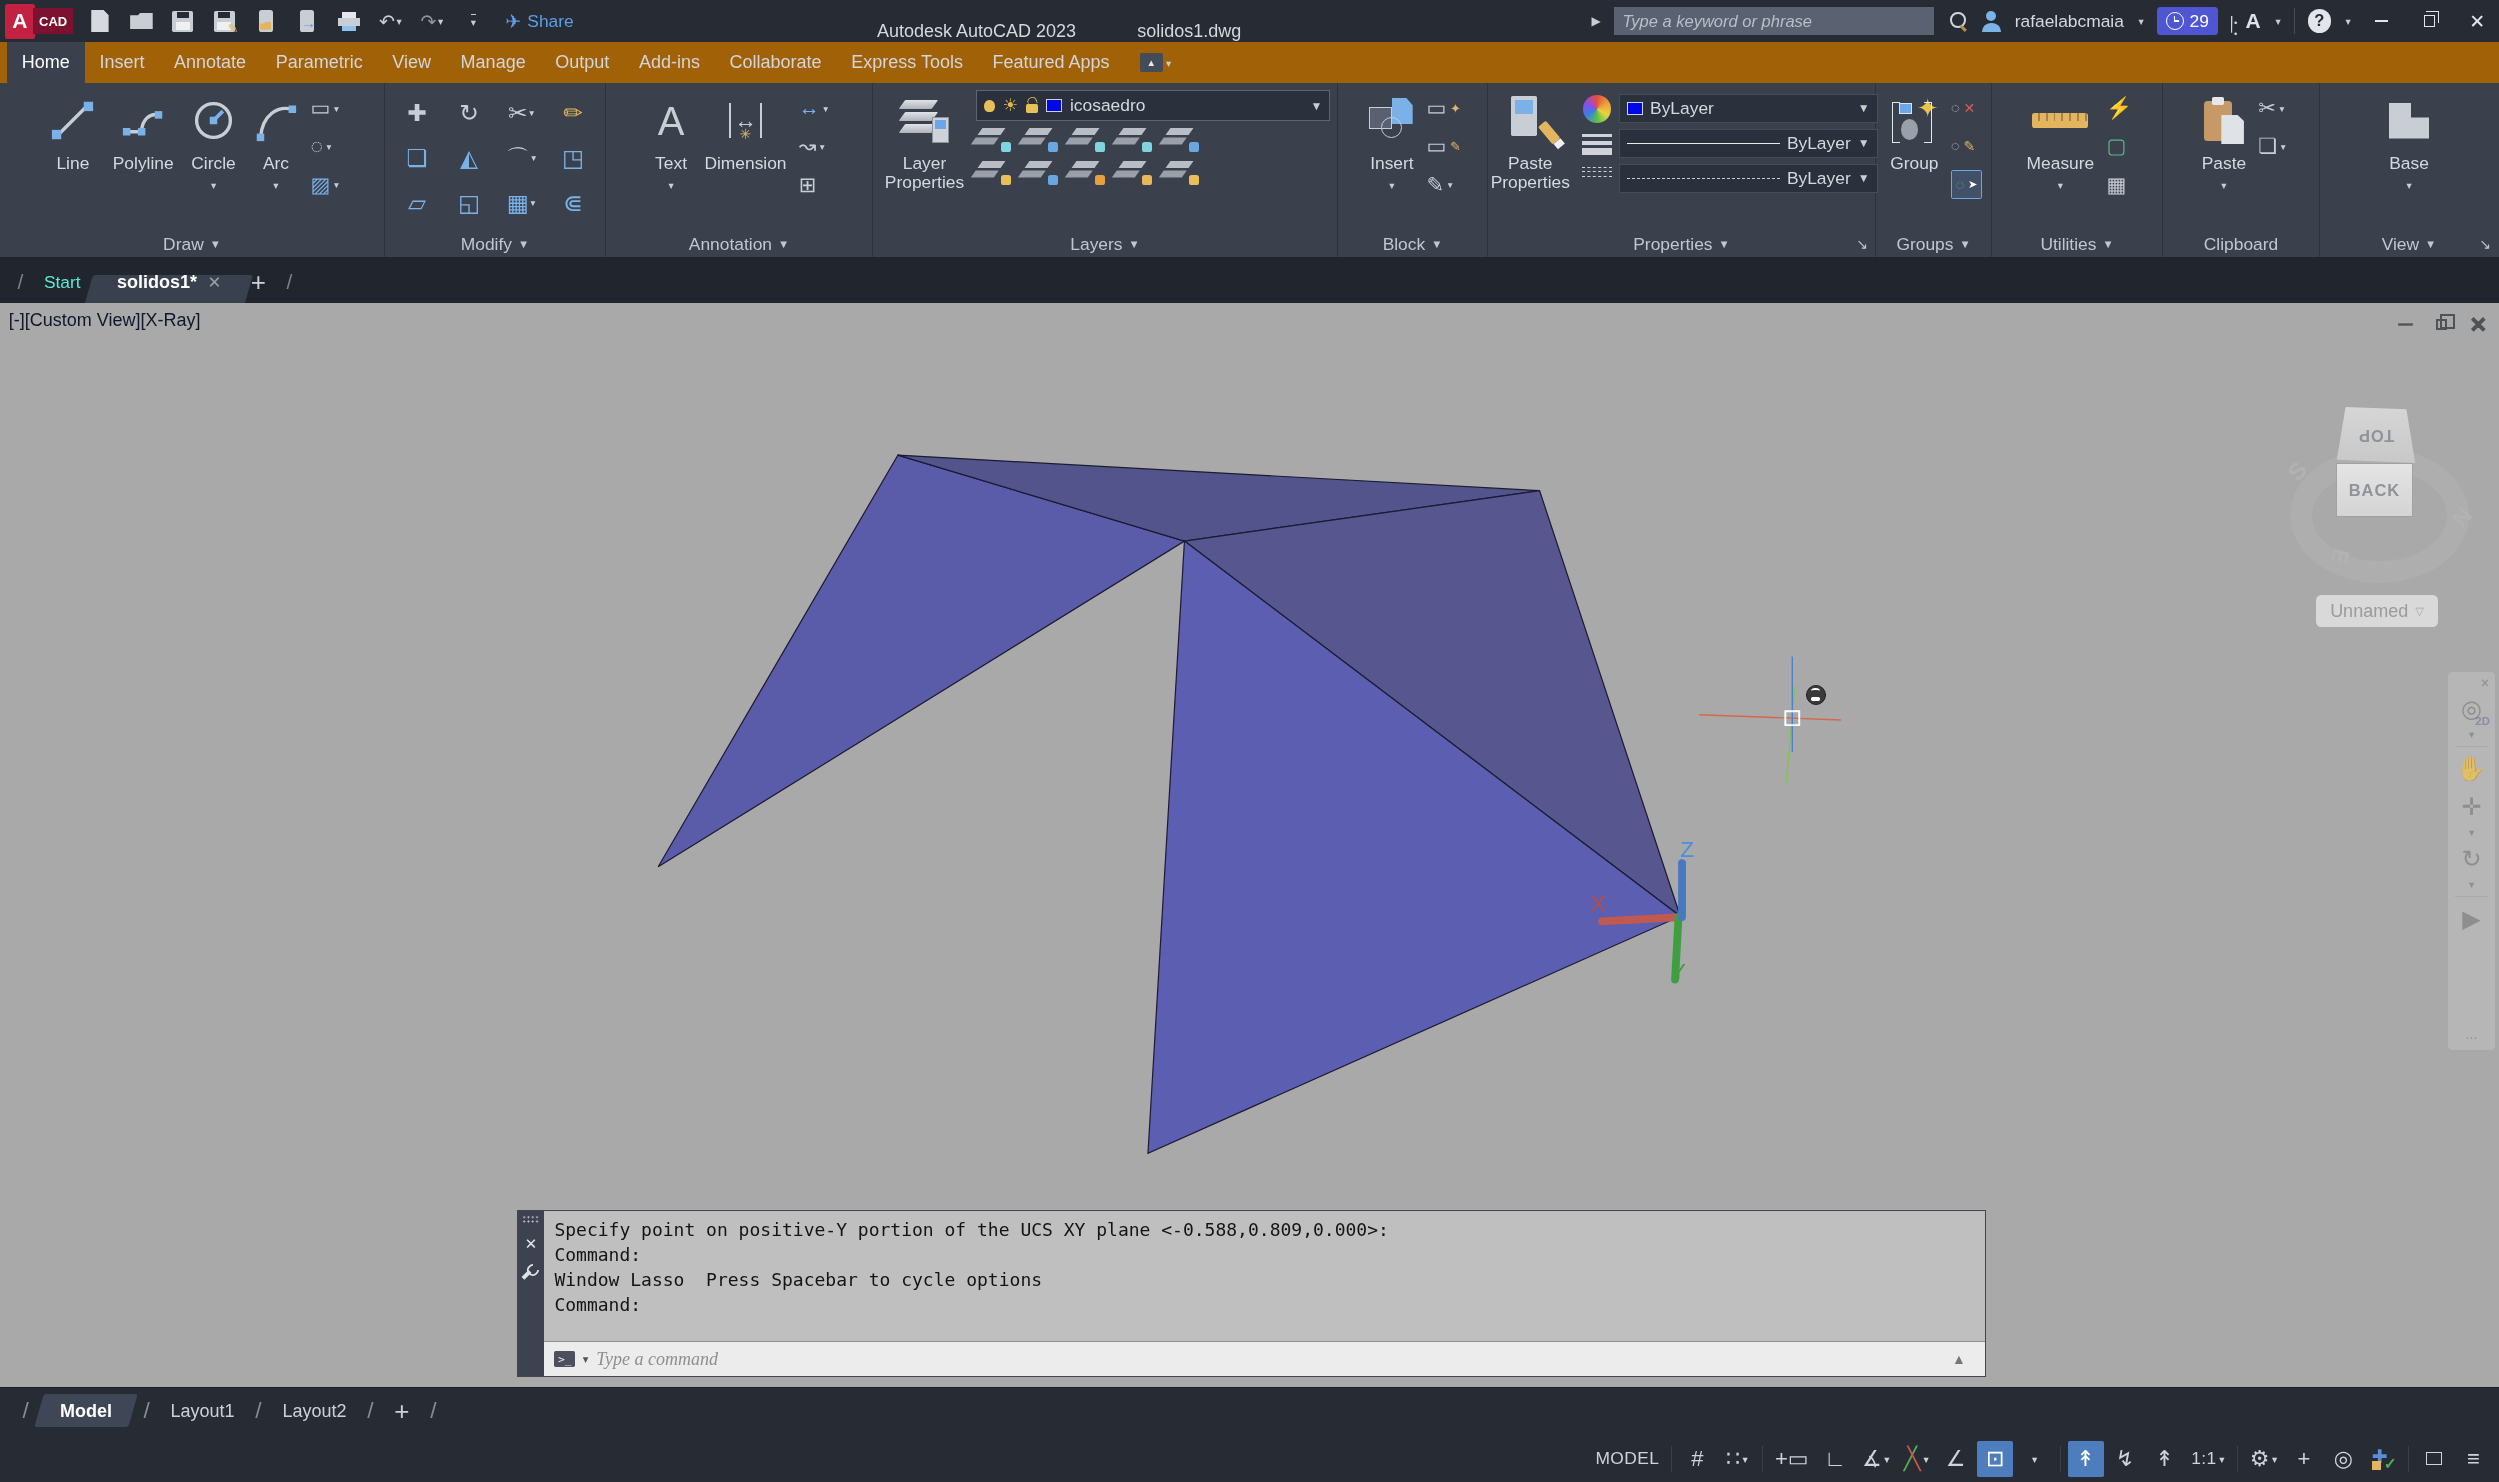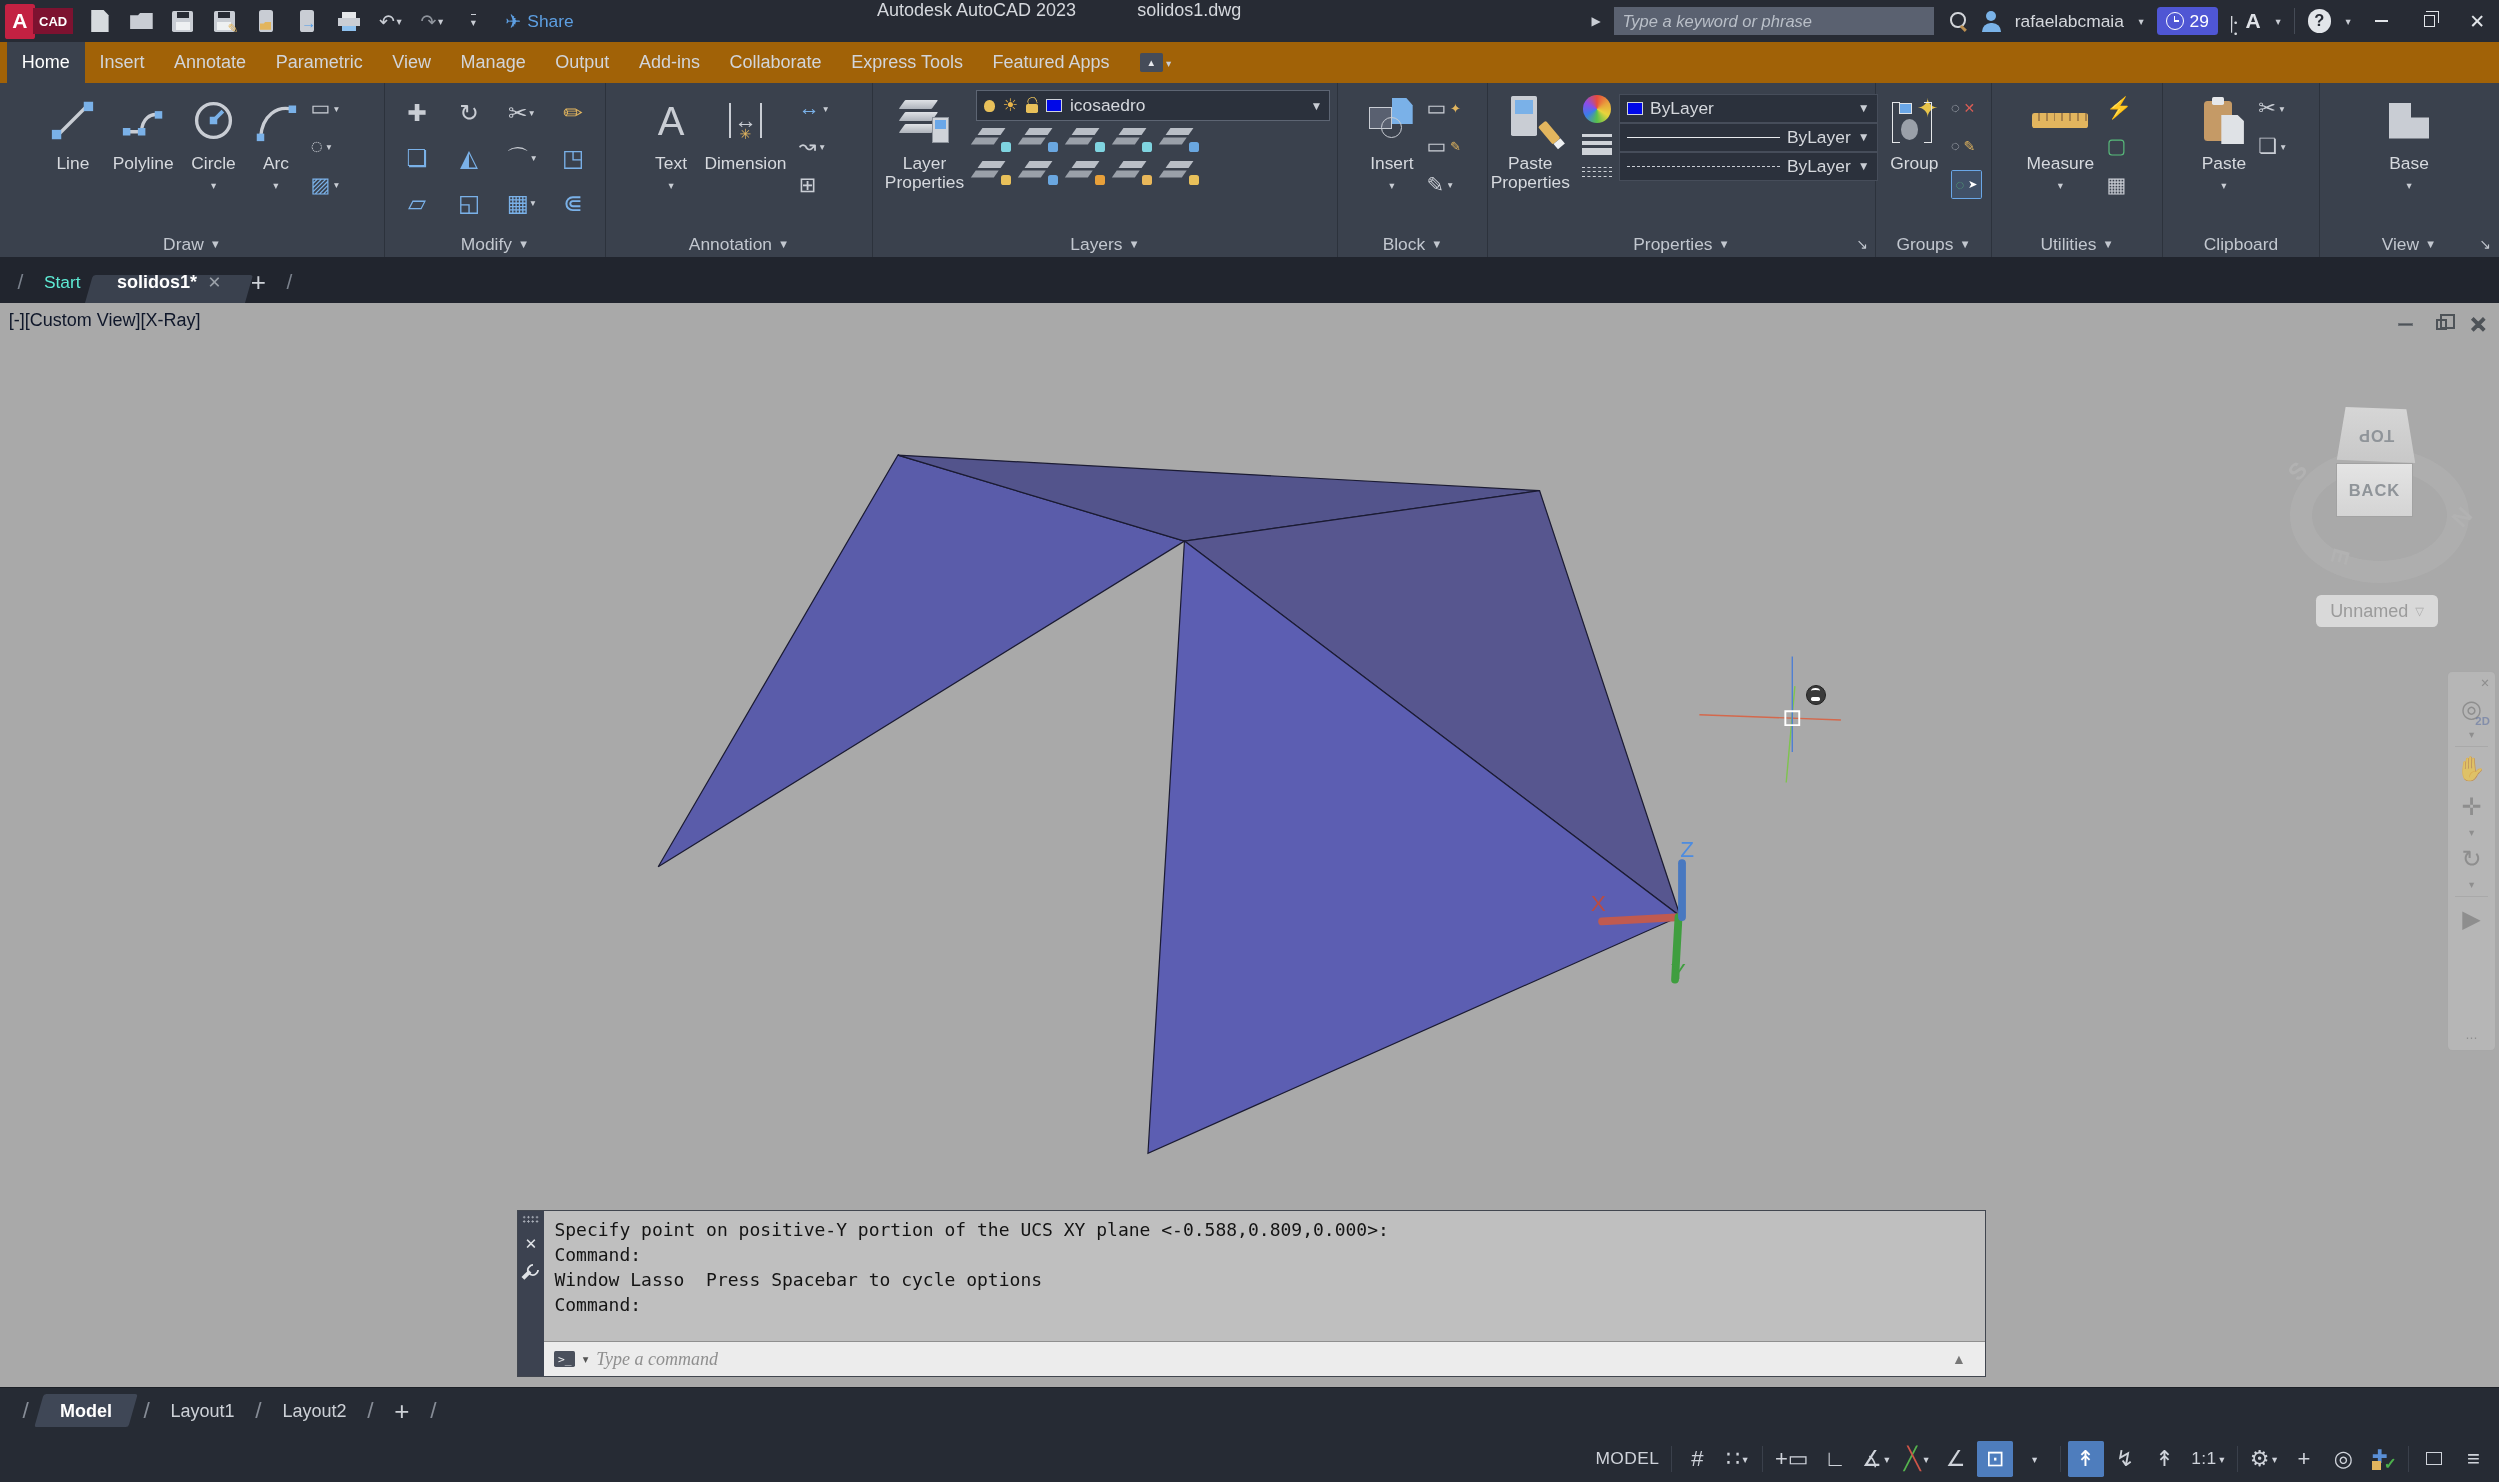--- a/index.html
+++ b/index.html
@@ -26,21 +26,21 @@
   .over-folder { position:absolute; right:1.7px; bottom:2.6px; width:11.3px; height:7.8px; background:#e2b55e; clip-path:polygon(0 20%,35% 20%,45% 0,100% 0,100% 100%,0 100%); }
   .over-arrow { position:absolute; right:-1.7px; top:5.2px; color:#4d9be8; font-size:14.8px; font-weight:bold; }
   .i-printer { width:22.6px; height:19px; position:relative; }
   .i-printer::before { content:''; position:absolute; top:0; left:4.3px; width:14px; height:7px; background:#e5e7ea; }
   .i-printer::after { content:''; position:absolute; top:6px; left:0; width:22.6px; height:8.7px; background:#c9cdd4; }
   .i-printer .tray { position:absolute; bottom:0; left:4.3px; width:14px; height:6px; background:#8fc1ee; }
   .mini-caret { font-size:10.4px; color:#c9cdd4; margin-left:1.7px; }
   .qat-caret-bar { border-top:1.7px solid #c9cdd4; padding-top:1.7px; font-size:10.4px; color:#c9cdd4; }
   .share-btn { display:flex; align-items:center; gap:6px; color:#5d9fe2; font-size:17.4px; margin-left:5.2px; }
   .share-plane { font-size:19px; color:#5d9fe2; }
-  .title-center { position:absolute; left:877px; top:0; height:42px; display:flex; align-items:flex-start; gap:61px;
+  .title-center { position:absolute; left:877px; top:0; height:42px; display:flex; align-items:flex-end; gap:61px;
                   color:#d5d8dd; font-size:18px; }
   .tb-right { position:absolute; right:0; top:0; height:42px; display:flex; align-items:center; gap:13px; padding-right:5.2px; }
   .search-adv { color:#c9cdd4; font-size:12px; }
   .search-input { width:320px; height:28px; background:#5a6170; border:none; color:#bfc5cd; font-size:16.5px;
                   font-style:italic; padding:0 8.7px; font-family:"Liberation Sans", sans-serif; }
   .search-input::placeholder { color:#b9bfc8; }
   .mag { width:17.4px; height:17.4px; position:relative; margin-left:3.5px; }
   .mag::before { content:''; position:absolute; top:0; left:0; width:11.3px; height:11.3px; border:2.6px solid #d2d5da; border-radius:50%; }
   .mag::after { content:''; position:absolute; bottom:0; right:0.9px; width:7px; height:2.6px; background:#b98d4f; transform:rotate(45deg); }
   .usericon { width:21px; height:21px; position:relative; }
@@ -127,21 +127,21 @@
   .matchicon .dev { position:absolute; left:5.2px; top:0; width:26px; height:40px; background:#c9cdd4; border-radius:1.7px; }
   .matchicon .dev::before { content:''; position:absolute; top:3.5px; left:4.3px; width:17.4px; height:14px; background:#7ab1e8; }
   .matchicon .brush { position:absolute; right:0; bottom:1.7px; width:10.4px; height:22.6px; background:#e2b55e; transform:rotate(-40deg); border-radius:1.7px; }
   .matchicon .brush::after { content:''; position:absolute; bottom:-7px; left:0.9px; width:8.7px; height:7px; background:#eef0f2; }
   .propicons { display:flex; flex-direction:column; align-items:center; gap:11.3px; padding-top:5.2px; }
   .colorwheel { width:28px; height:28px; border-radius:50%; background:conic-gradient(#e84c3c,#e8a23c,#e8d43c,#58c04c,#3c7ce8,#8c4ce8,#e84c3c); }
   .lwicon { display:flex; flex-direction:column; gap:3.5px; width:29.5px; }
   .lwicon i { background:#cfd3d9; display:block; }
   .ltcon { display:flex; flex-direction:column; gap:3.5px; width:29.5px; }
   .ltcon i { border-top:1.7px dashed #cfd3d9; display:block; }
-  .propdrops { display:flex; flex-direction:column; gap:0; padding-top:3.5px; }
+  .propdrops { display:flex; flex-direction:column; gap:6px; padding-top:3.5px; }
   .pdrop { width:259px; height:29px; background:#2b313c; border:0.9px solid #464d5a; display:flex; align-items:center; gap:7px; padding:0 7px; color:#d5d8dd; font-size:17.4px; }
   .pdrop .line { flex:1; border-top:1.7px solid #e8eaee; }
   .pdrop .dline { flex:1; border-top:1.7px dashed #c9cdd4; }
   .pdrop .val {} .pdrop .dcaret { color:#c9cdd4; font-size:12px; }
   .groupicon { position:relative; width:45px; height:45px; }
   .groupicon::before { content:''; position:absolute; left:0; top:3.5px; bottom:0; width:7px; border:1.7px solid #e5e7ea; border-right:none; }
   .groupicon::after { content:''; position:absolute; right:5.2px; top:3.5px; bottom:0; width:7px; border:1.7px solid #e5e7ea; border-left:none; }
   .groupicon .st { position:absolute; top:-5.2px; right:-1.7px; color:#e8c44a; font-size:26px; }
   .groupicon .bq { position:absolute; left:7px; top:5.2px; width:13px; height:11.3px; background:#6aa7e8; border:0.9px solid #dfe2e6; }
   .groupicon .gc { position:absolute; left:8.7px; bottom:3.5px; width:17.4px; height:21px; background:#9aa0a9; border-radius:50%; }

